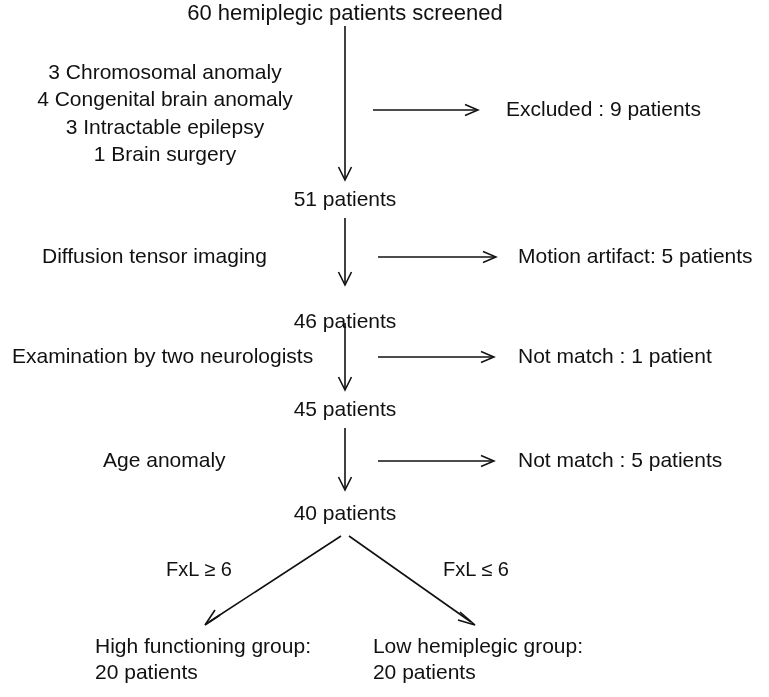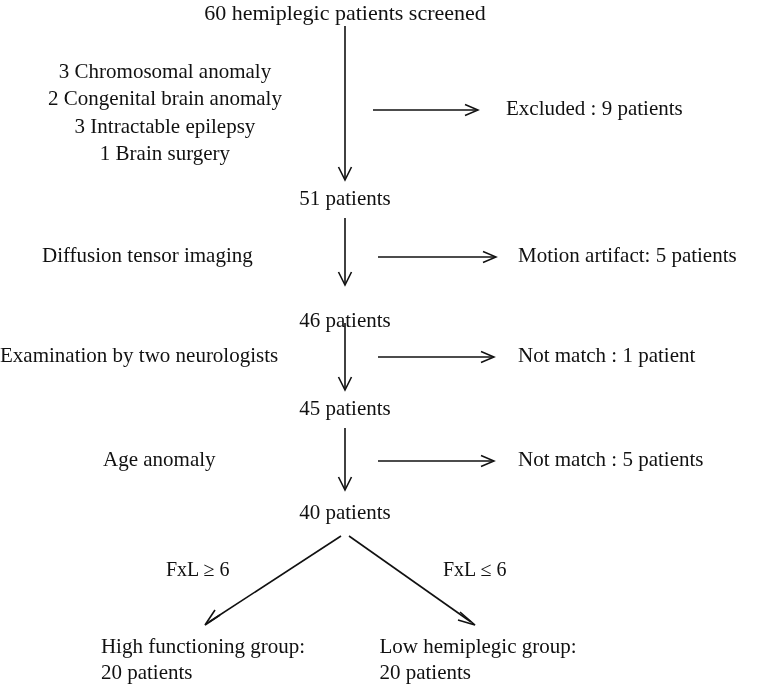--- a/index.html
+++ b/index.html
@@ -5,21 +5,21 @@
   html, body {
     margin: 0;
     padding: 0;
     background: #ffffff;
   }
   #flow {
     position: relative;
     width: 769px;
     height: 697px;
     background: #ffffff;
-    font-family: Liberation Serif, serif;
+    font-family: Liberation Sans, sans-serif;
     color: #000000;
     overflow: hidden;
   }
   .txt {
     position: absolute;
     white-space: nowrap;
     line-height: 1.22;
     color: #111111;
   }
   .center {
@@ -99,32 +99,32 @@
     <polyline points="220,615 205,625 215,610" stroke-width="1.6"></polyline>
 
     <line x1="349" y1="536" x2="471" y2="622" stroke-width="1.6"></line>
     <polyline points="460,612 475,625 458,620" stroke-width="1.6"></polyline>
   </svg>
 
   <div class="txt title center" style="left:345px; top:0px;">60 hemiplegic patients screened</div>
 
   <div class="txt excl-list" style="left:165px; top:58px; transform:translateX(-50%);">
     <div>3  Chromosomal anomaly</div>
-    <div>2  Congenital brain anomaly</div>
+    <div>4  Congenital brain anomaly</div>
     <div>3  Intractable epilepsy</div>
     <div>1  Brain surgery</div>
   </div>
 
   <div class="txt side" style="left:506px; top:96px;">Excluded : 9 patients</div>
   <div class="txt side" style="left:518px; top:243px;">Motion artifact: 5 patients</div>
   <div class="txt side" style="left:518px; top:343px;">Not match : 1 patient</div>
   <div class="txt side" style="left:518px; top:447px;text-align:center;">Not match : 5 patients</div>
 
   <div class="txt proc" style="left:42px; top:243px;">Diffusion tensor imaging</div>
-  <div class="txt proc" style="left:0px; top:343px;">Examination by two neurologists</div>
+  <div class="txt proc" style="left:12px; top:343px;">Examination by two neurologists</div>
   <div class="txt proc" style="left:103px; top:447px;">Age anomaly</div>
 
   <div class="txt node center" style="left:345px; top:186px;">51 patients</div>
   <div class="txt node center" style="left:345px; top:308px;">46 patients</div>
   <div class="txt node center" style="left:345px; top:396px;">45 patients</div>
   <div class="txt node center" style="left:345px; top:500px;">40 patients</div>
 
   <div class="txt branch-label" style="left:166px; top:557px;">FxL ≥ 6</div>
   <div class="txt branch-label" style="left:443px; top:557px;">FxL ≤ 6</div>
 

